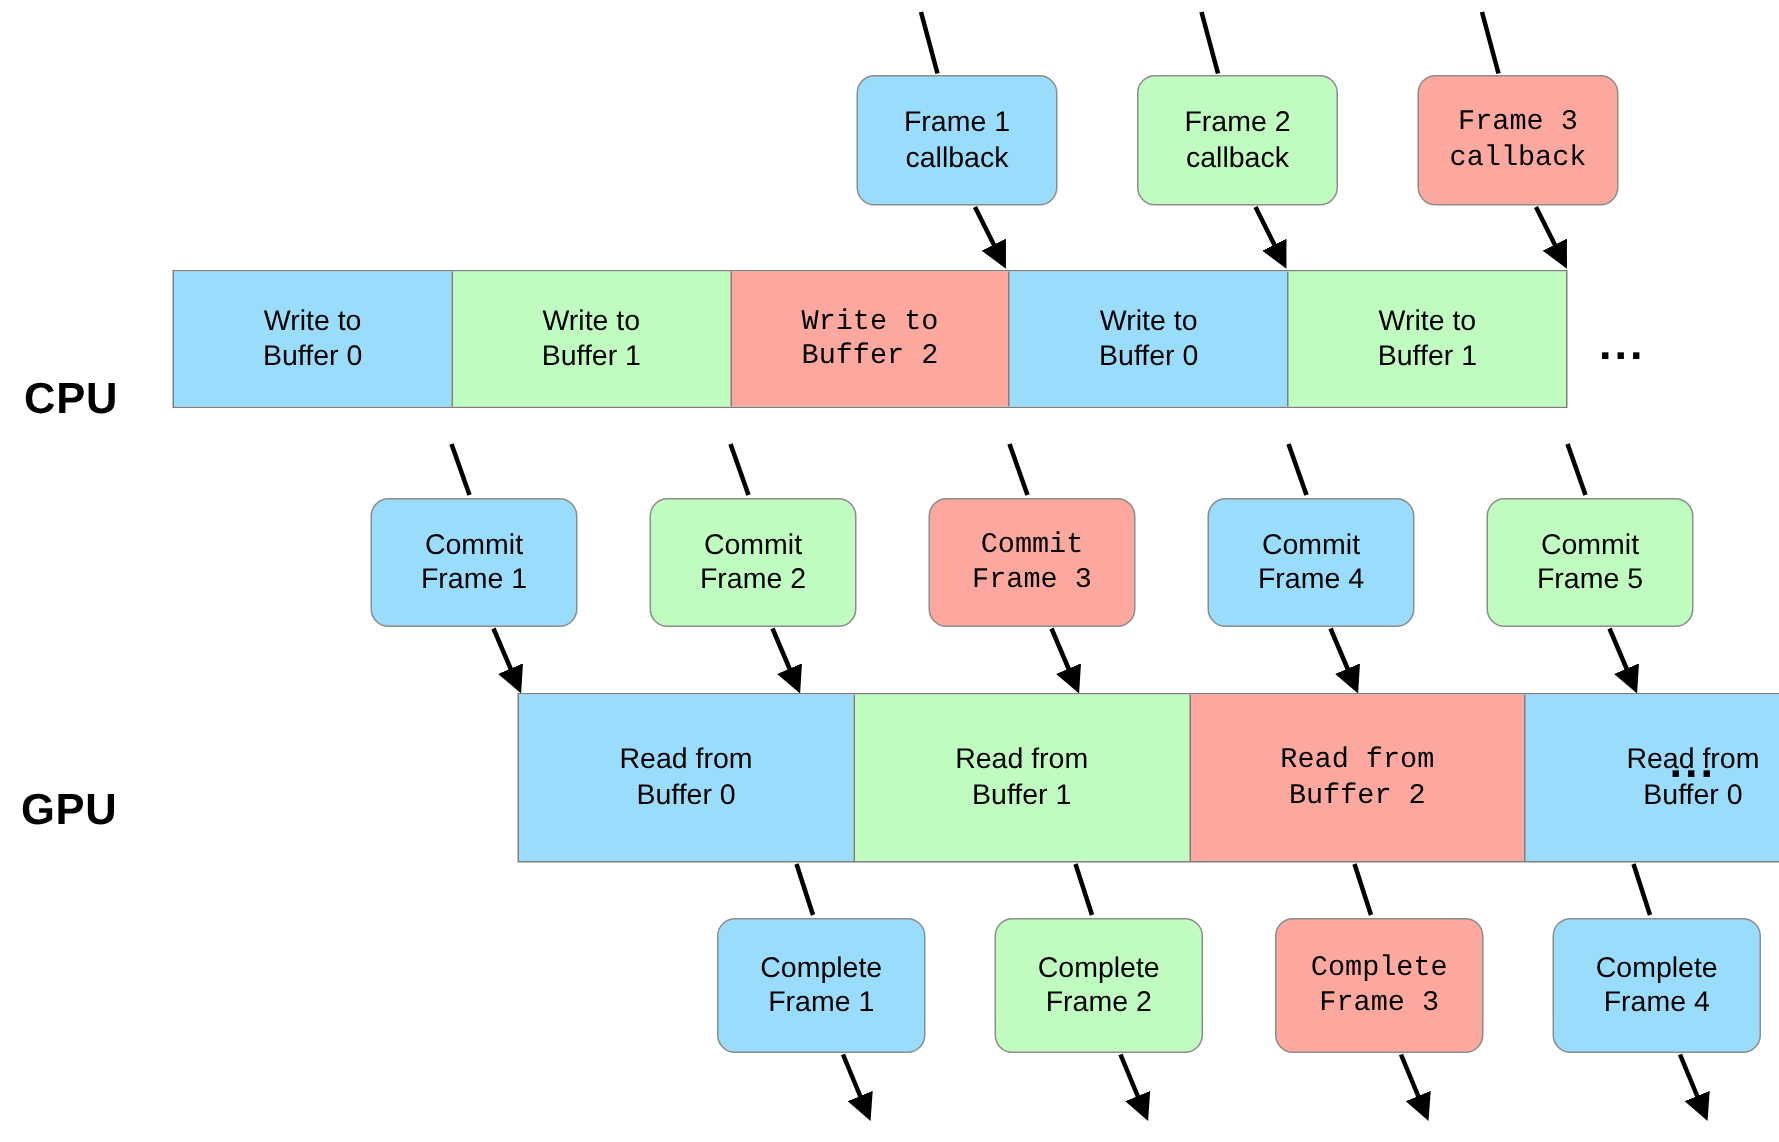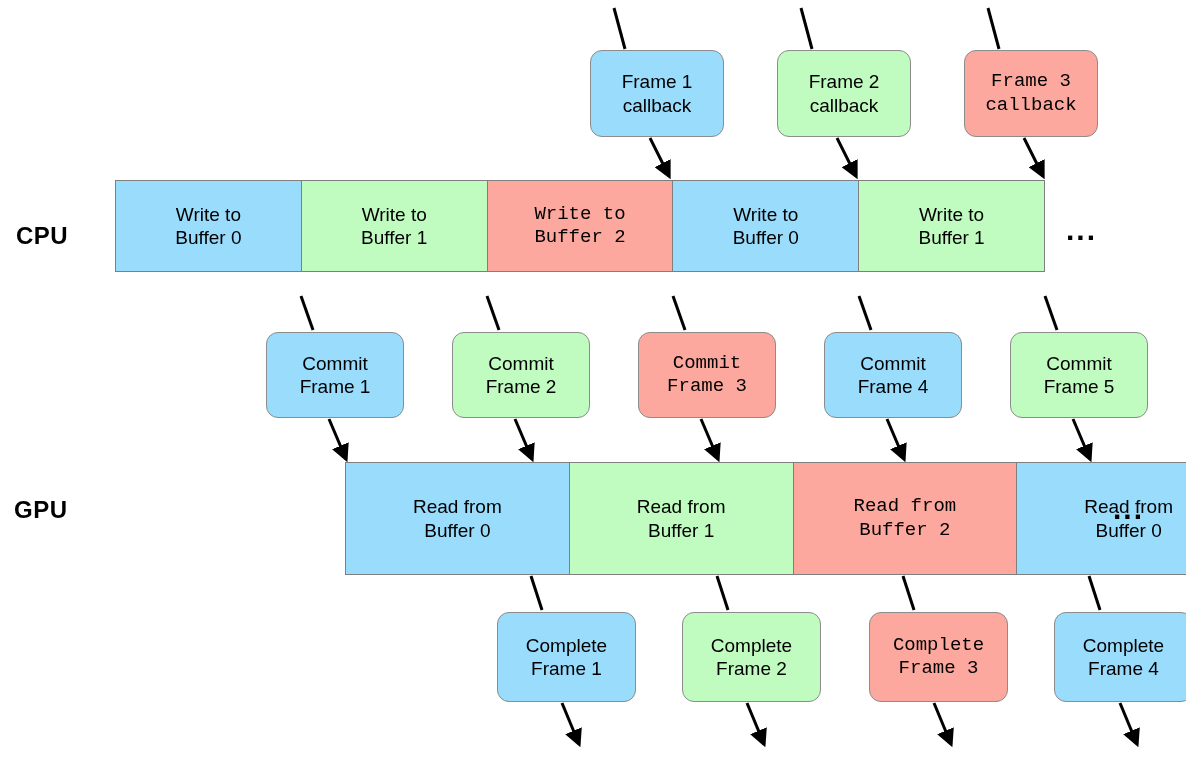--- a/index.html
+++ b/index.html
@@ -17,21 +17,20 @@
     box-sizing: border-box;
     border: 1.5px solid #8c8c8c;
     border-radius: 12px;
     display: flex;
     align-items: center;
     justify-content: center;
     text-align: center;
     white-space: pre-line;
     font-size: 19px;
     line-height: 1.22;
-    margin-left: 19px;
   }
   .bar {
     position: absolute;
     box-sizing: border-box;
     display: flex;
     border: 1.5px solid #7f7f7f;
   }
   .seg {
     flex: 1 1 0;
     display: flex;
@@ -42,22 +41,23 @@
     font-size: 19px;
     line-height: 1.22;
   }
   .seg + .seg { border-left: 1.5px solid #7f7f7f; }
   [data-c="blue"]  { background: var(--c-blue,  #99dcfc); }
   [data-c="green"] { background: var(--c-green, #c0fbc0); }
   [data-c="red"]   { background: var(--c-red,   #fca89e); font-family: Liberation Mono, monospace; }
   .side-label {
     position: absolute;
     font-weight: bold;
-    font-size: 24px;
+    font-size: 29px;
     letter-spacing: 0.5px;
+    margin-top: 28px;
   }
   .ellipsis {
     position: absolute;
     font-weight: bold;
     font-size: 30px;
     letter-spacing: 2px;
     line-height: 1.1;
   }
   svg.arrows {
     position: absolute;

